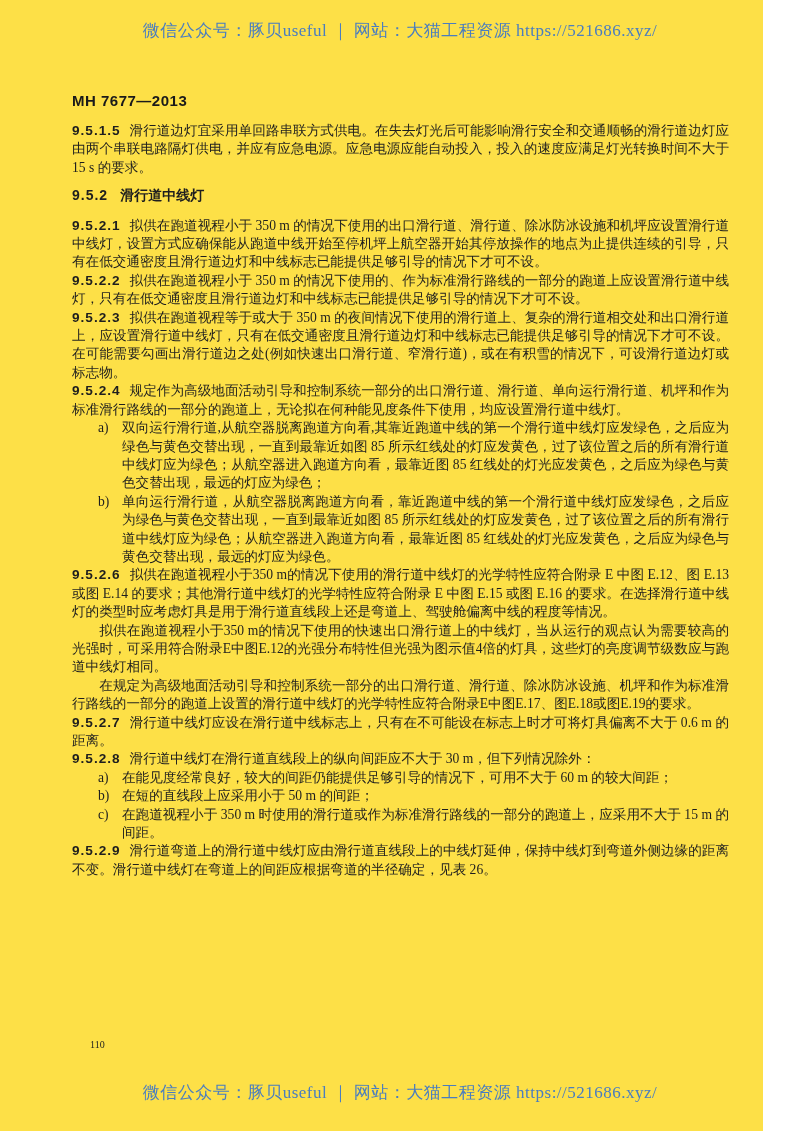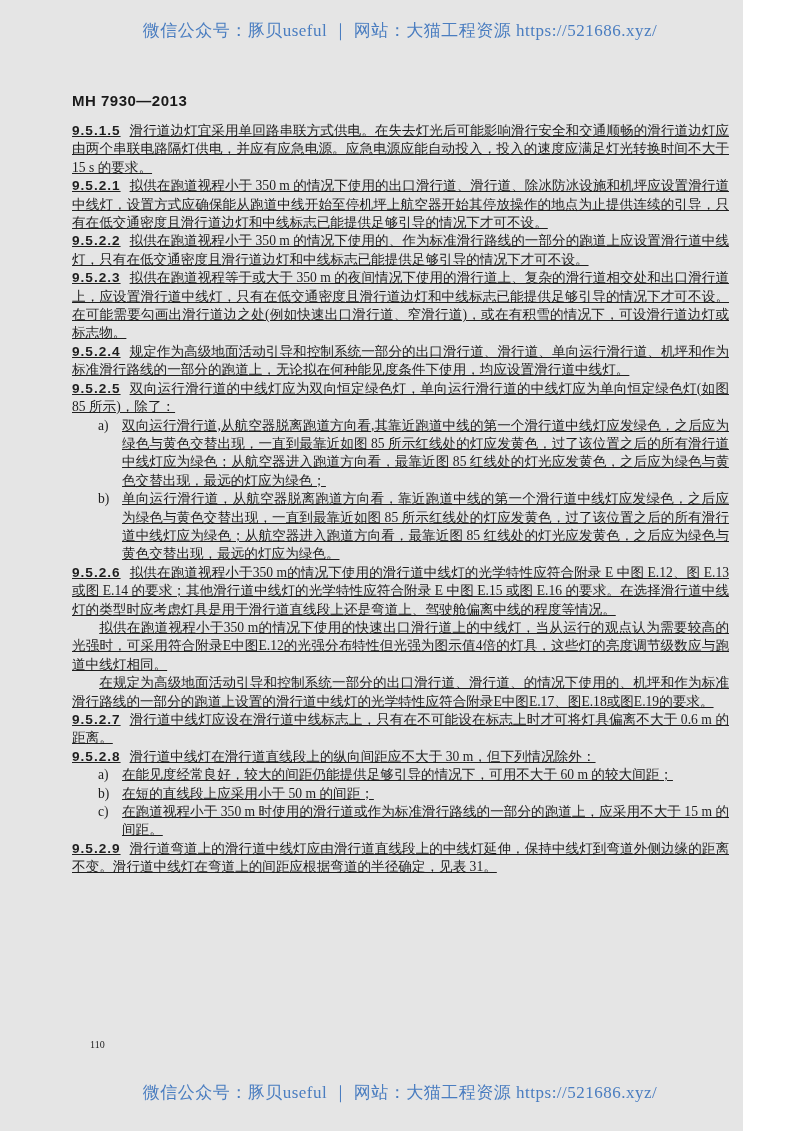--- a/index.html
+++ b/index.html
@@ -4,24 +4,25 @@
 <style>
   html, body {
     margin: 0;
     padding: 0;
     background: #ffffff;
   }
   .page {
     position: relative;
     width: 743px;
     height: 1131px;
-    background: #e5e5e5;
+    background: #fde047;
     overflow: hidden;
     font-family: "Liberation Serif", "DejaVu Serif", serif;
     color: #1e1e1e;
+    padding-left: 20px;
   }
   .watermark {
     position: absolute;
     left: 0;
     width: 800px;
     text-align: center;
     font-family: "Liberation Serif", "DejaVu Serif", serif;
     font-size: 17px;
     letter-spacing: 0.5px;
     color: #4a7dc0;
@@ -41,21 +42,21 @@
   .body-text {
     position: absolute;
     left: 72px;
     top: 122px;
     width: 657px;
     font-size: 13.6px;
     line-height: 18.4px;
     text-align: justify;
     text-justify: inter-ideograph;
   }
-  .body-text p { margin: 0; text-decoration: underline; }
+  .body-text p { margin: 0; }
   .num {
     font-family: "Liberation Sans", "DejaVu Sans", sans-serif;
     font-weight: bold;
     letter-spacing: 1px;
     margin-right: 9px;
     white-space: nowrap;
   }
   p.heading {
     margin: 9px 0 12px 0;
     font-family: "Liberation Sans", "DejaVu Sans", sans-serif;
@@ -89,59 +90,59 @@
     color: #1e1e1e;
   }
 </style>
 </head>
 <body>
 
 <div class="page">
 
   <div class="watermark top">微信公众号：豚贝useful ｜ 网站：大猫工程资源 https://521686.xyz/</div>
 
-  <div class="doc-number">MH 7930—2013</div>
+  <div class="doc-number">MH 7677—2013</div>
 
   <div class="body-text">
 
     <p><span class="num">9.5.1.5</span><span>滑行道边灯宜采用单回路串联方式供电。在失去灯光后可能影响滑行安全和交通顺畅的滑行道边灯应由两个串联电路隔灯供电，并应有应急电源。应急电源应能自动投入，投入的速度应满足灯光转换时间不大于 15 s 的要求。</span></p>
 
+    <p class="heading"><span class="num">9.5.2</span><span>滑行道中线灯</span></p>
 
     <p><span class="num">9.5.2.1</span><span>拟供在跑道视程小于 350 m 的情况下使用的出口滑行道、滑行道、除冰防冰设施和机坪应设置滑行道中线灯，设置方式应确保能从跑道中线开始至停机坪上航空器开始其停放操作的地点为止提供连续的引导，只有在低交通密度且滑行道边灯和中线标志已能提供足够引导的情况下才可不设。</span></p>
 
     <p><span class="num">9.5.2.2</span><span>拟供在跑道视程小于 350 m 的情况下使用的、作为标准滑行路线的一部分的跑道上应设置滑行道中线灯，只有在低交通密度且滑行道边灯和中线标志已能提供足够引导的情况下才可不设。</span></p>
 
     <p><span class="num">9.5.2.3</span><span>拟供在跑道视程等于或大于 350 m 的夜间情况下使用的滑行道上、复杂的滑行道相交处和出口滑行道上，应设置滑行道中线灯，只有在低交通密度且滑行道边灯和中线标志已能提供足够引导的情况下才可不设。在可能需要勾画出滑行道边之处(例如快速出口滑行道、窄滑行道)，或在有积雪的情况下，可设滑行道边灯或标志物。</span></p>
 
     <p><span class="num">9.5.2.4</span><span>规定作为高级地面活动引导和控制系统一部分的出口滑行道、滑行道、单向运行滑行道、机坪和作为标准滑行路线的一部分的跑道上，无论拟在何种能见度条件下使用，均应设置滑行道中线灯。</span></p>
 
-    <p><span class="num">9.5.2.5</span><span>双向运行滑行道的中线灯应为双向恒定绿色灯，单向运行滑行道的中线灯应为单向恒定绿色灯(如图 85 所示)，除了：</span></p>
 
     <p class="list-item"><span class="marker">a)</span><span>双向运行滑行道,从航空器脱离跑道方向看,其靠近跑道中线的第一个滑行道中线灯应发绿色，之后应为绿色与黄色交替出现，一直到最靠近如图 85 所示红线处的灯应发黄色，过了该位置之后的所有滑行道中线灯应为绿色；从航空器进入跑道方向看，最靠近图 85 红线处的灯光应发黄色，之后应为绿色与黄色交替出现，最远的灯应为绿色；</span></p>
 
     <p class="list-item"><span class="marker">b)</span><span>单向运行滑行道，从航空器脱离跑道方向看，靠近跑道中线的第一个滑行道中线灯应发绿色，之后应为绿色与黄色交替出现，一直到最靠近如图 85 所示红线处的灯应发黄色，过了该位置之后的所有滑行道中线灯应为绿色；从航空器进入跑道方向看，最靠近图 85 红线处的灯光应发黄色，之后应为绿色与黄色交替出现，最远的灯应为绿色。</span></p>
 
     <p><span class="num">9.5.2.6</span><span>拟供在跑道视程小于350 m的情况下使用的滑行道中线灯的光学特性应符合附录 E 中图 E.12、图 E.13 或图 E.14 的要求；其他滑行道中线灯的光学特性应符合附录 E 中图 E.15 或图 E.16 的要求。在选择滑行道中线灯的类型时应考虑灯具是用于滑行道直线段上还是弯道上、驾驶舱偏离中线的程度等情况。</span></p>
 
     <p class="indent-para"><span>拟供在跑道视程小于350 m的情况下使用的快速出口滑行道上的中线灯，当从运行的观点认为需要较高的光强时，可采用符合附录E中图E.12的光强分布特性但光强为图示值4倍的灯具，这些灯的亮度调节级数应与跑道中线灯相同。</span></p>
 
-    <p class="indent-para"><span>在规定为高级地面活动引导和控制系统一部分的出口滑行道、滑行道、的情况下使用的、机坪和作为标准滑行路线的一部分的跑道上设置的滑行道中线灯的光学特性应符合附录E中图E.17、图E.18或图E.19的要求。</span></p>
+    <p class="indent-para"><span>在规定为高级地面活动引导和控制系统一部分的出口滑行道、滑行道、除冰防冰设施、机坪和作为标准滑行路线的一部分的跑道上设置的滑行道中线灯的光学特性应符合附录E中图E.17、图E.18或图E.19的要求。</span></p>
 
 
     <p><span class="num">9.5.2.7</span><span>滑行道中线灯应设在滑行道中线标志上，只有在不可能设在标志上时才可将灯具偏离不大于 0.6 m 的距离。</span></p>
 
     <p><span class="num">9.5.2.8</span><span>滑行道中线灯在滑行道直线段上的纵向间距应不大于 30 m，但下列情况除外：</span></p>
 
     <p class="list-item"><span class="marker">a)</span><span>在能见度经常良好，较大的间距仍能提供足够引导的情况下，可用不大于 60 m 的较大间距；</span></p>
 
     <p class="list-item"><span class="marker">b)</span><span>在短的直线段上应采用小于 50 m 的间距；</span></p>
 
     <p class="list-item"><span class="marker">c)</span><span>在跑道视程小于 350 m 时使用的滑行道或作为标准滑行路线的一部分的跑道上，应采用不大于 15 m 的间距。</span></p>
 
-    <p><span class="num">9.5.2.9</span><span>滑行道弯道上的滑行道中线灯应由滑行道直线段上的中线灯延伸，保持中线灯到弯道外侧边缘的距离不变。滑行道中线灯在弯道上的间距应根据弯道的半径确定，见表 31。</span></p>
+    <p><span class="num">9.5.2.9</span><span>滑行道弯道上的滑行道中线灯应由滑行道直线段上的中线灯延伸，保持中线灯到弯道外侧边缘的距离不变。滑行道中线灯在弯道上的间距应根据弯道的半径确定，见表 26。</span></p>
 
   </div>
 
   <div class="page-number">110</div>
 
   <div class="watermark bottom">微信公众号：豚贝useful ｜ 网站：大猫工程资源 https://521686.xyz/</div>
 
 </div>
 
 </body></html>

